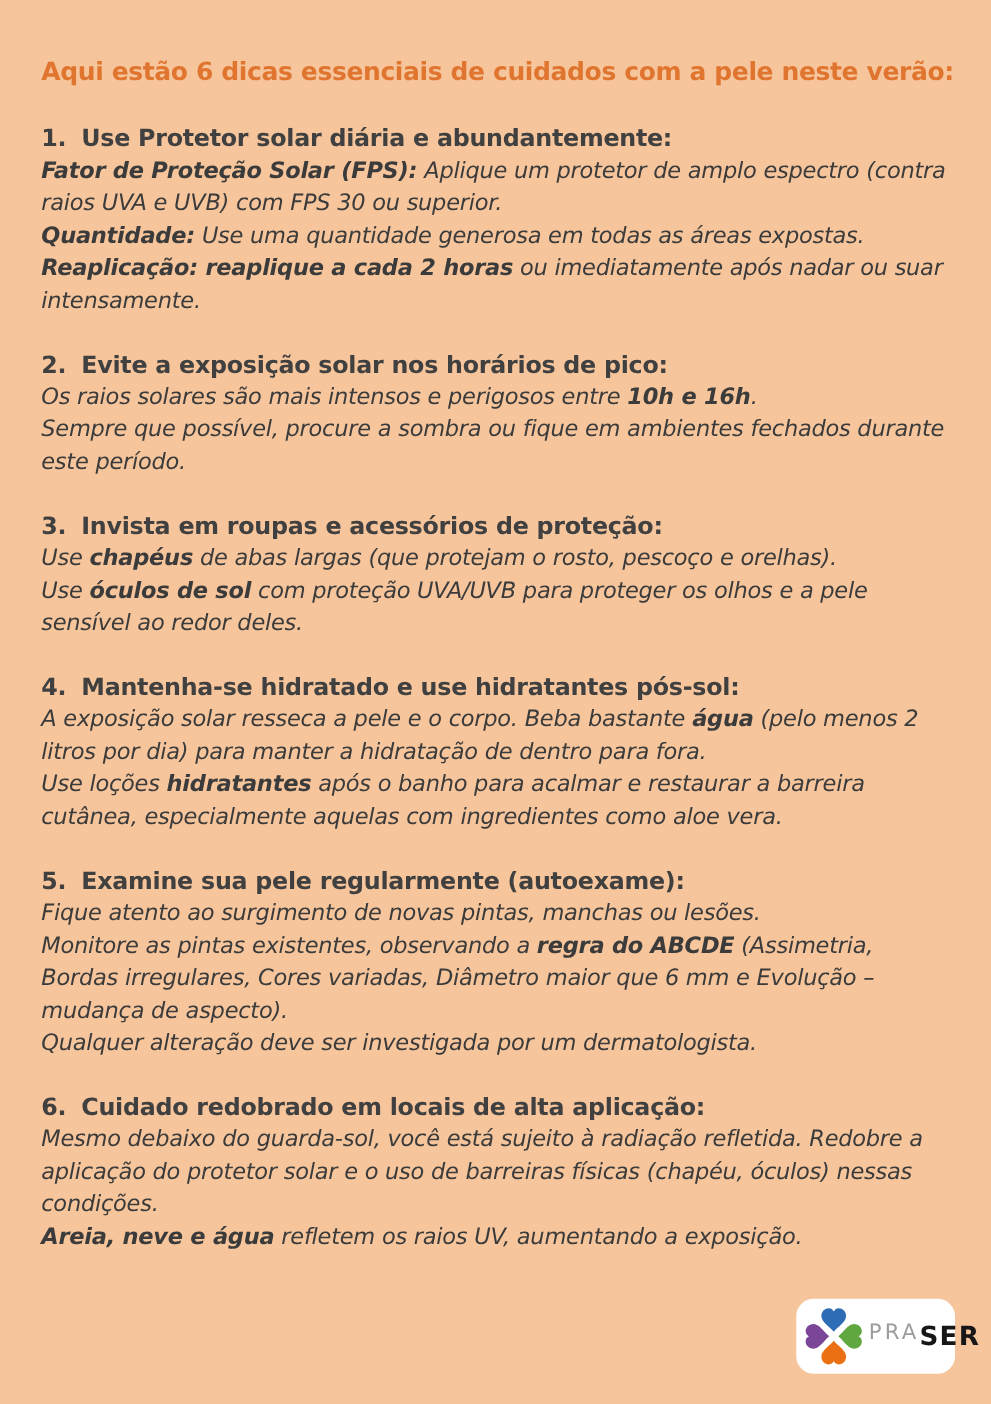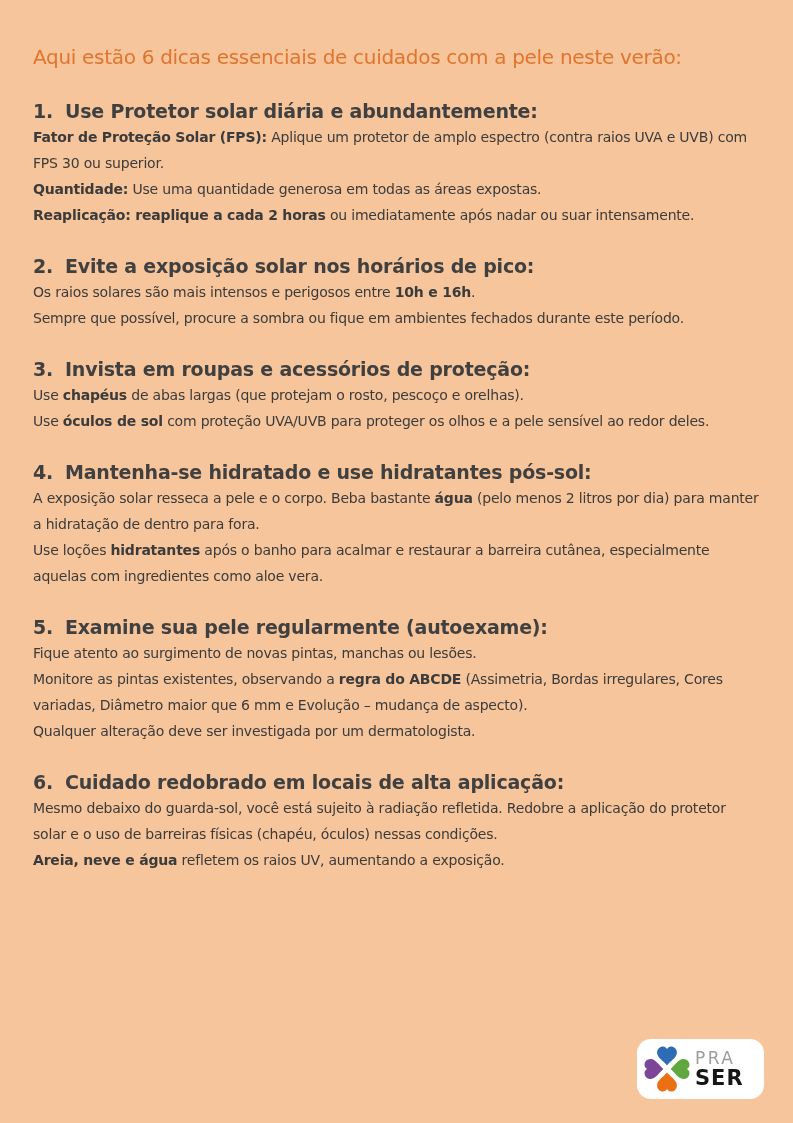--- a/index.html
+++ b/index.html
@@ -11,65 +11,66 @@
     position: relative;
     overflow: hidden;
   }
   .content {
     padding: 42px 30px 0 33px;
     width: 730px;
     box-sizing: content-box;
   }
   .title {
     color: #E0752F;
-    font-weight: normal;
+    font-weight: bold;
     font-size: 20px;
     line-height: 30px;
     letter-spacing: -0.3px;
     white-space: nowrap;
     margin: 0 0 26px 0;
   }
   .section { margin-top: 25px; }
   .section-heading {
     color: #404040;
     font-weight: bold;
     font-size: 19px;
     line-height: 26px;
     letter-spacing: -0.2px;
   }
   .num {
     display: inline-block;
     width: 32px;
   }
   p.para {
     margin: 0;
-    font-size: 14px;
+    font-size: 18px;
     line-height: 26px;
     letter-spacing: -0.2px;
+    font-style: italic;
   }
   .b { font-weight: bold; }
   .r { font-weight: normal; }
 
   .logo {
     position: absolute;
     right: 29px;
     bottom: 24px;
     width: 118px;
     height: 54px;
     background: #FFFFFF;
     border-radius: 14px;
     display: flex;
     align-items: center;
     padding: 3px 6px 3px 3px;
     box-sizing: content-box;
   }
   .logo-icon { flex: 0 0 auto; }
   .logo-words {
     display: flex;
-    flex-direction: column;
+    flex-direction: row;
     justify-content: center;
     margin-left: 1px;
     line-height: 1;
   }
   .word-pra {
     color: #9C9C9C;
     font-size: 17px;
     font-weight: 400;
     letter-spacing: 2.5px;
   }

